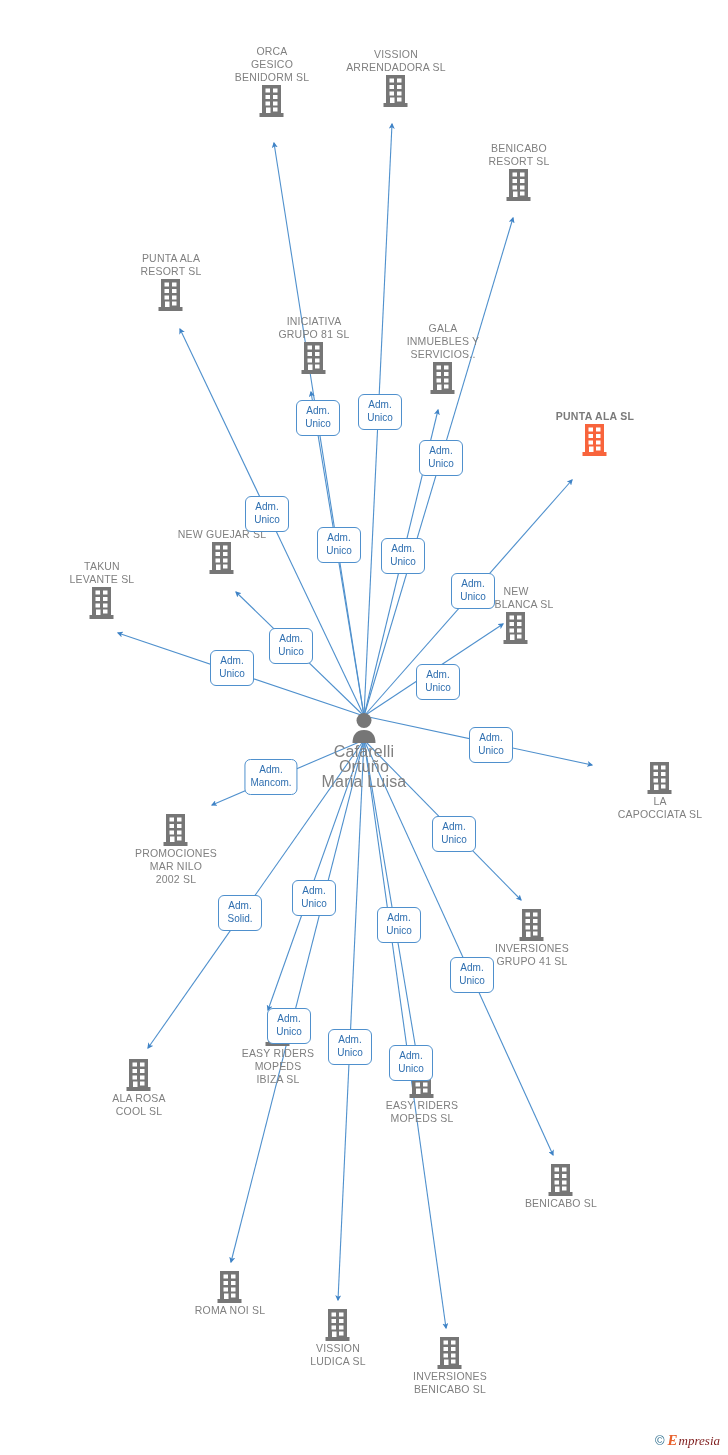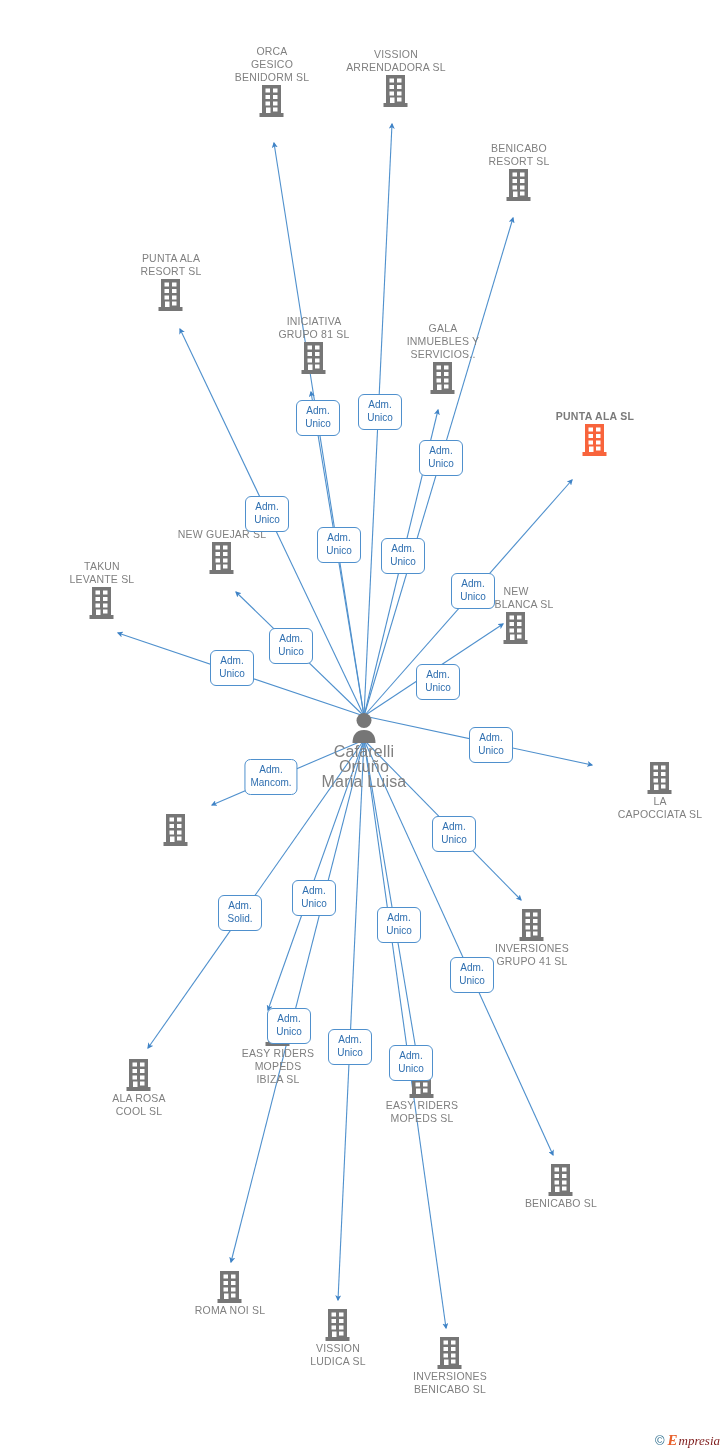--- a/index.html
+++ b/index.html
@@ -349,20 +349,23 @@
             <rect x="7.5" y="4.5" width="4.5" height="4" fill="#fff"></rect>
             <rect x="15" y="4.5" width="4.5" height="4" fill="#fff"></rect>
             <rect x="7.5" y="11" width="4.5" height="4" fill="#fff"></rect>
             <rect x="15" y="11" width="4.5" height="4" fill="#fff"></rect>
             <rect x="7.5" y="17.5" width="4.5" height="4" fill="#fff"></rect>
             <rect x="15" y="17.5" width="4.5" height="4" fill="#fff"></rect>
             <rect x="8" y="23.5" width="4.5" height="5.5" fill="#fff"></rect>
             <rect x="15" y="23.5" width="4.5" height="4" fill="#fff"></rect>
           </svg>
         </div>
+        <div class="node-label">PROMOCIONES
+MAR NILO
+2002 SL</div>
       </div>
       <div class="node" style="left: 532px; top: 908px;">
         <div>
           <svg class="node-icon" width="28" height="34" viewBox="0 0 28 34" xmlns="http://www.w3.org/2000/svg">
             <rect x="4" y="1" width="19" height="28" fill="#767676"></rect>
             <rect x="1.5" y="29" width="24" height="4" fill="#767676"></rect>
             <rect x="7.5" y="4.5" width="4.5" height="4" fill="#fff"></rect>
             <rect x="15" y="4.5" width="4.5" height="4" fill="#fff"></rect>
             <rect x="7.5" y="11" width="4.5" height="4" fill="#fff"></rect>
             <rect x="15" y="11" width="4.5" height="4" fill="#fff"></rect>

